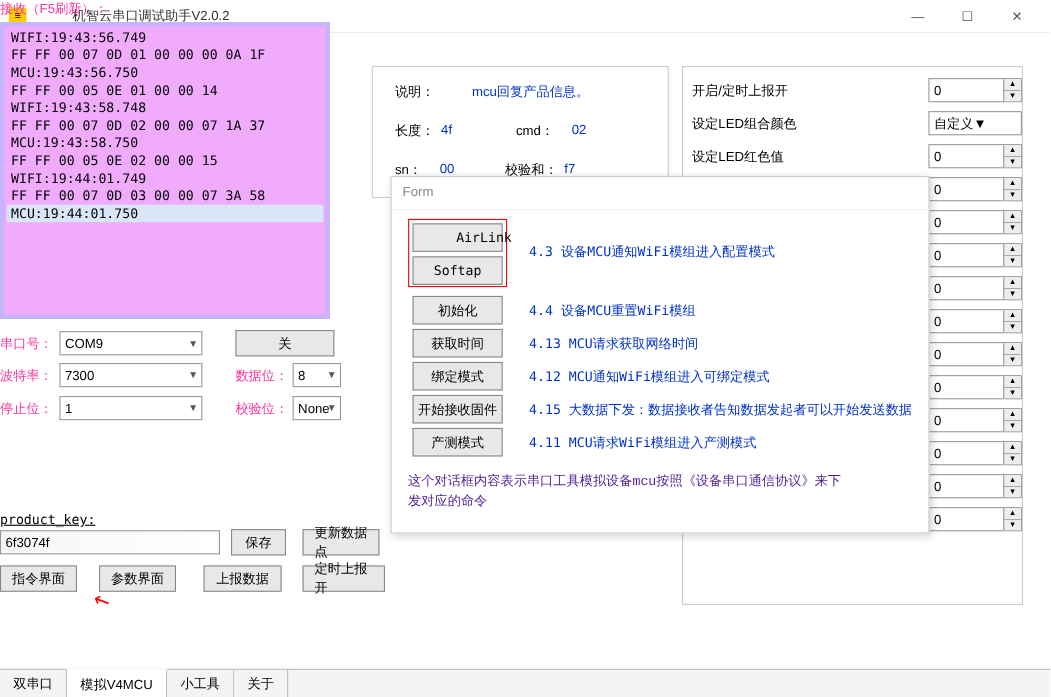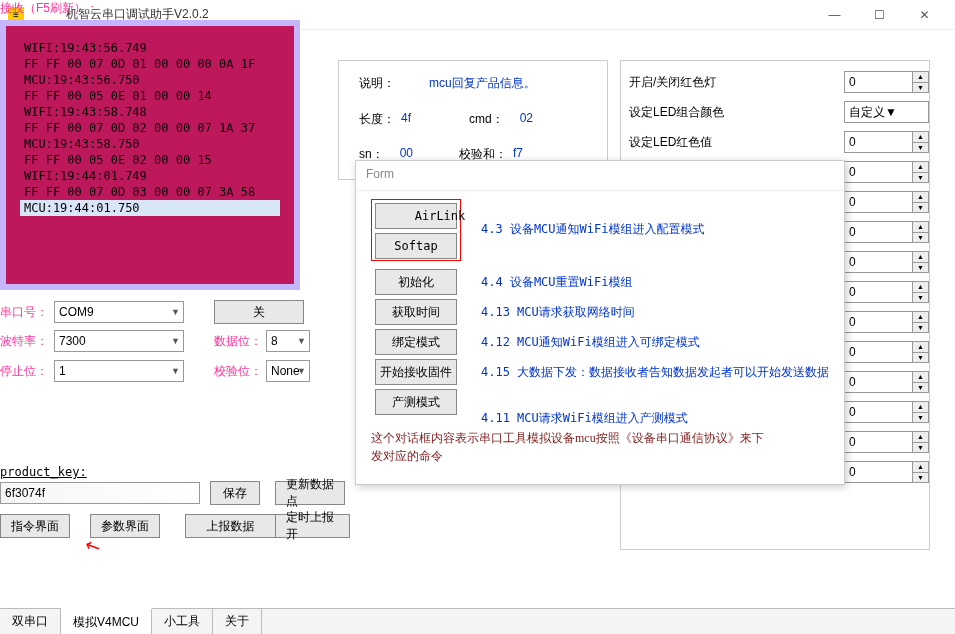--- a/index.html
+++ b/index.html
@@ -6,21 +6,21 @@
 body { background: #fff; width: 955px; height: 634px; overflow: hidden; position: relative; }
 
 .titlebar { height: 30px; display: flex; align-items: center; padding: 0 8px; background: #fff; border-bottom: 1px solid #eee; }
 .app-icon { width: 16px; height: 16px; background: #ffcc00; margin-right: 6px; display: flex; align-items: center; justify-content: center; font-size: 10px; }
 .title-text { flex: 1; color: #333; margin-left: 36px; }
 .win-controls { display: flex; }
 .win-btn { width: 45px; height: 30px; display: flex; align-items: center; justify-content: center; color: #555; }
 
 .left-panel { left: 20px; top: 45px; width: 308px; height: 550px; border: none; }
 .left-label { color: #ff3399; position: absolute; top: 0; }
-.log-box { position: absolute; top: 20px; width: 300px; height: 270px; border: 6px solid #c4b5fd; background: #be185d; overflow: auto; padding: 14px; }
+.log-box { position: absolute; top: 20px; width: 300px; height: 270px; border: 4px solid #c4b5fd; background: #f0abfc; overflow: auto; padding: 2px; }
 .log-line { padding: 1px 4px; white-space: nowrap; font-family: Consolas, monospace; font-size: 12px; }
 .log-line.sel { background: #d9e6f7; }
 
 .port-row { position: absolute; display: flex; align-items: center; gap: 4px; }
 .port-label { color: #ff3399; width: 50px; }
 .combo { border: 1px solid #999; height: 22px; background: #fff; display: flex; align-items: center; padding: 0 4px; position: relative; }
 .combo .arrow { position: absolute; right: 3px; font-size: 9px; color: #555; }
 .btn { border: 1px solid #888; background: #e8e8e8; height: 24px; padding: 0 10px; display: flex; align-items: center; justify-content: center; cursor: pointer; }
 
 .pk-label { position: absolute; font-family: Consolas, monospace; text-decoration: underline; }
@@ -39,21 +39,21 @@
 .param-val { width: 85px; border: 1px solid #999; height: 22px; display: flex; align-items: center; padding: 0 4px; position: relative; background: #fff; }
 .spinner { position: absolute; right: 0; top: 0; width: 16px; height: 20px; display: flex; flex-direction: column; }
 .spin-btn { flex: 1; border-left: 1px solid #999; display: flex; align-items: center; justify-content: center; font-size: 7px; background: #eee; }
 .spin-btn:first-child { border-bottom: 1px solid #999; }
 
 .form-dialog { position: absolute; left: 332px; top: 160px; width: 490px; height: 325px; background: #fff; border: 1px solid #ccc; box-shadow: 2px 2px 8px rgba(0,0,0,.2); z-index: 10; margin-left: 23px; }
 .form-title { height: 30px; padding: 6px 10px; color: #888; border-bottom: 1px solid #eee; }
 .red-box { position: absolute; border: 1.5px solid #f00; }
 .form-btn { position: absolute; border: 1px solid #888; background: #e8e8e8; width: 82px; height: 26px; display: flex; align-items: center; justify-content: center; font-family: SimSun, monospace; }
 .form-link { position: absolute; color: #0033cc; font-family: SimSun, monospace; }
-.form-note { position: absolute; color: #7f1d1d; font-family: Liberation Serif, serif; line-height: 1.5; }
+.form-note { position: absolute; color: #4c1d95; font-family: Liberation Mono, monospace; line-height: 1.5; }
 
 .tabs { position: absolute; bottom: 0; left: 0; right: 0; height: 26px; border-top: 1px solid #bbb; display: flex; background: #f4f4f4; }
 .tab { padding: 4px 12px; border-right: 1px solid #bbb; background: #f4f4f4; }
 .tab.active { background: #fff; border-top: 2px solid #fff; margin-top: -1px; }
 </style>
 </head>
 <body>
 
 <div class="titlebar">
   <div class="app-icon">≡</div>
@@ -114,21 +114,21 @@
       </div>
   </div>
 
   <div class="pk-label" style="top:465px;">product_key:</div>
   <input class="pk-input" style="top: 482px; width: 200px;" value="6f3074f">
   <div class="btn" style="position:absolute;top:481px;left:210px;width:50px">保存</div>
   <div class="btn" style="position:absolute;top:481px;left:275px;width:70px">更新数据点</div>
 
   <div class="btn" style="position:absolute;top:514px;left:0;width:70px">指令界面</div>
   <div class="btn" style="position:absolute;top:514px;left:90px;width:70px">参数界面</div>
-  <div class="btn" style="position:absolute;top:514px;left:185px;width:91px">上报数据</div>
+  <div class="btn" style="position:absolute;top:514px;left:185px;width:71px">上报数据</div>
   <div class="btn" style="position:absolute;top:514px;left:275px;width:75px">定时上报开</div>
   <div class="arrow-red" style="top:535px;left:85px">↖</div>
 </div>
 
 <div class="right-area">
 
   <div class="info-panel">
     <div class="info-row" style="top:14px;left:20px">
         <span>说明：</span>
       </div>
@@ -148,21 +148,21 @@
         <span class="info-text" style="margin-left:10px">00</span>
       </div>
     <div class="info-row" style="top:85px;left:120px">
         <span>校验和：</span>
         <span class="info-text">f7</span>
       </div>
   </div>
 
   <div class="param-panel" id="paramPanel">
       <div class="param-row" style="margin-top: 6px;">
-        <span class="param-label">开启/关闭红色灯</span>
+        <span class="param-label">开启/定时上报开</span>
         <div class="param-val">
           <span>0</span>
           <div class="spinner">
             <div class="spin-btn">▲</div>
             <div class="spin-btn">▼</div>
           </div>
         </div>
       </div>
       <div class="param-row" style="margin-top: 0px;">
         <span class="param-label">设定LED组合颜色</span>
@@ -305,21 +305,21 @@
       <div class="form-btn" style="left: 19px; top: 168px;">绑定模式</div>
       <div class="form-btn" style="left: 19px; top: 198px;">开始接收固件</div>
       <div class="form-btn" style="left: 19px; top: 228px;">产测模式</div>
     </div>
   <div id="formLinks">
       <div class="form-link" style="left: 125px; top: 60px; width: 360px;">4.3 设备MCU通知WiFi模组进入配置模式</div>
       <div class="form-link" style="left: 125px; top: 113px; width: 360px;">4.4 设备MCU重置WiFi模组</div>
       <div class="form-link" style="left: 125px; top: 143px; width: 360px;">4.13 MCU请求获取网络时间</div>
       <div class="form-link" style="left: 125px; top: 173px; width: 360px;">4.12 MCU通知WiFi模组进入可绑定模式</div>
       <div class="form-link" style="left: 125px; top: 203px; width: 360px;">4.15 大数据下发：数据接收者告知数据发起者可以开始发送数据</div>
-      <div class="form-link" style="left: 125px; top: 249px; width: 360px;">4.11 MCU请求WiFi模组进入产测模式</div>
+      <div class="form-link" style="left: 125px; top: 233px; width: 360px;">4.11 MCU请求WiFi模组进入产测模式</div>
     </div>
   <div class="form-note" style="left:15px;top:268px;width:400px">这个对话框内容表示串口工具模拟设备mcu按照《设备串口通信协议》来下发对应的命令</div>
 </div>
 
 <div class="tabs" id="tabs">
     <div class="tab">双串口</div>
     <div class="tab active">模拟V4MCU</div>
     <div class="tab">小工具</div>
     <div class="tab">关于</div>
   </div>

